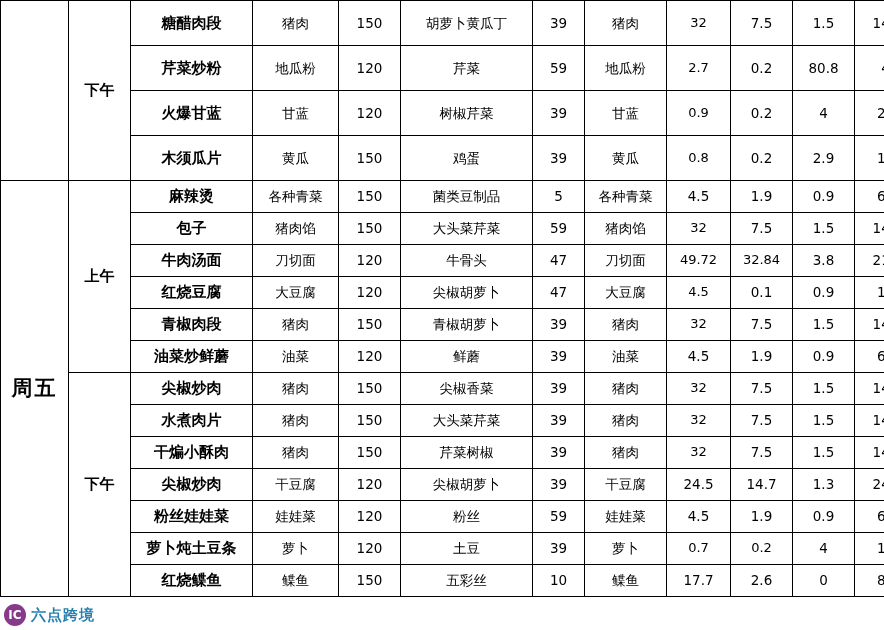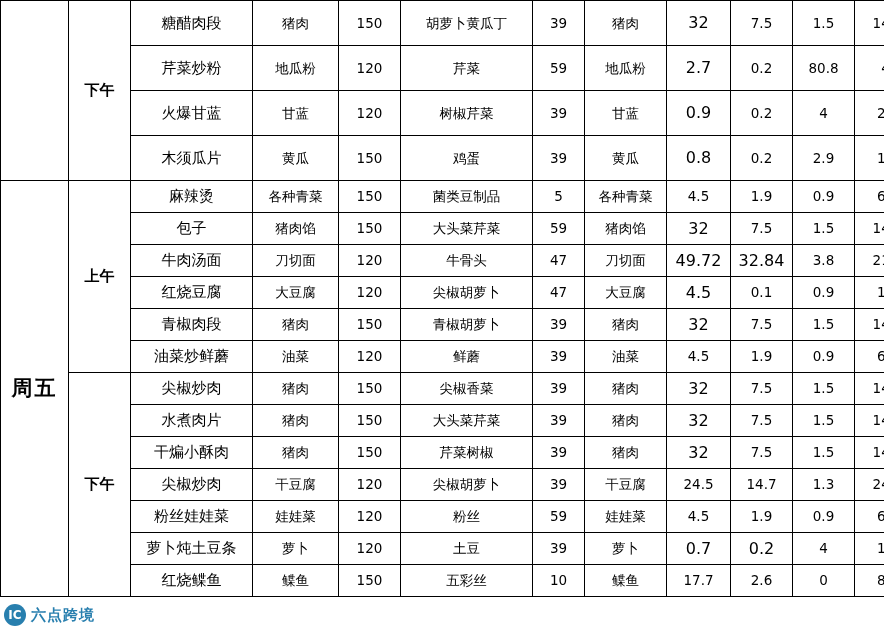--- a/index.html
+++ b/index.html
@@ -46,51 +46,51 @@
     font-weight: bold;
     letter-spacing: 2px;
     margin-left: 31px;
   }
   .cell-period {
     font-size: 15px;
     font-weight: bold;
   }
   .cell-dish {
     font-size: 15px;
-    font-weight: normal;
+    font-weight: bold;
   }
   .cell-text {
     font-size: 13.5px;
   }
   .cell-num {
     font-size: 13.5px;
   }
   .cell-num-sm {
-    font-size: 16px;
+    font-size: 13px;
     color: #333;
   }
   tr.row-h { height: 45px; }
   tr.row-m { height: 32px; }
 
   
   .watermark {
     position: absolute;
     left: 4px;
     bottom: 4px;
     display: flex;
     align-items: center;
     gap: 5px;
     pointer-events: none;
     opacity: 0.85;
   }
   .watermark .wm-logo {
     width: 22px;
     height: 22px;
     border-radius: 50%;
-    background: #0369a1;
+    background: #701a75;
     color: #ffffff;
     font-size: 12px;
     display: flex;
     align-items: center;
     justify-content: center;
     font-weight: bold;
   }
   .watermark .wm-text {
     font-size: 15px;
     color: #0369a1;

